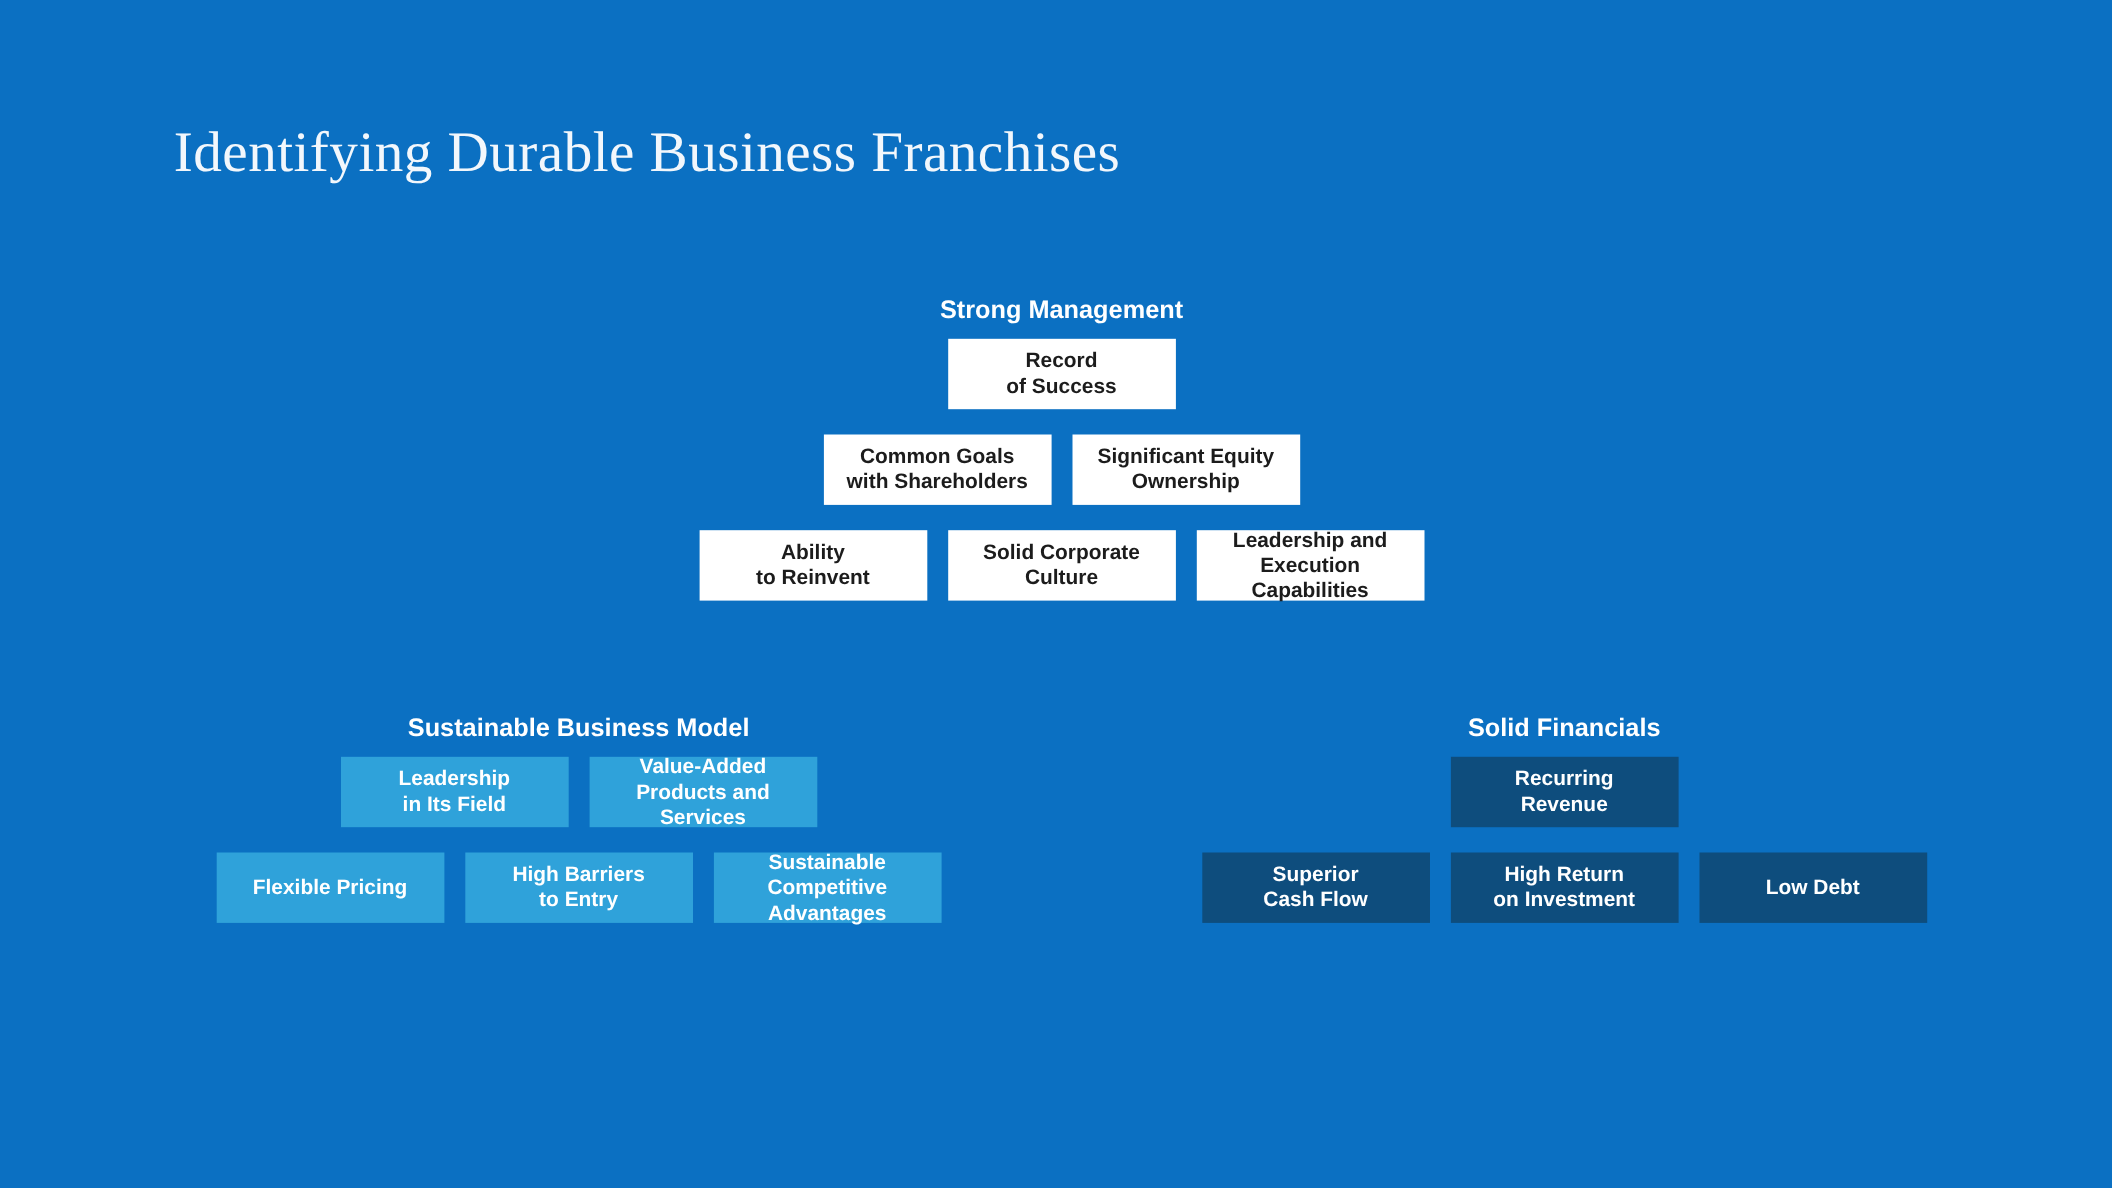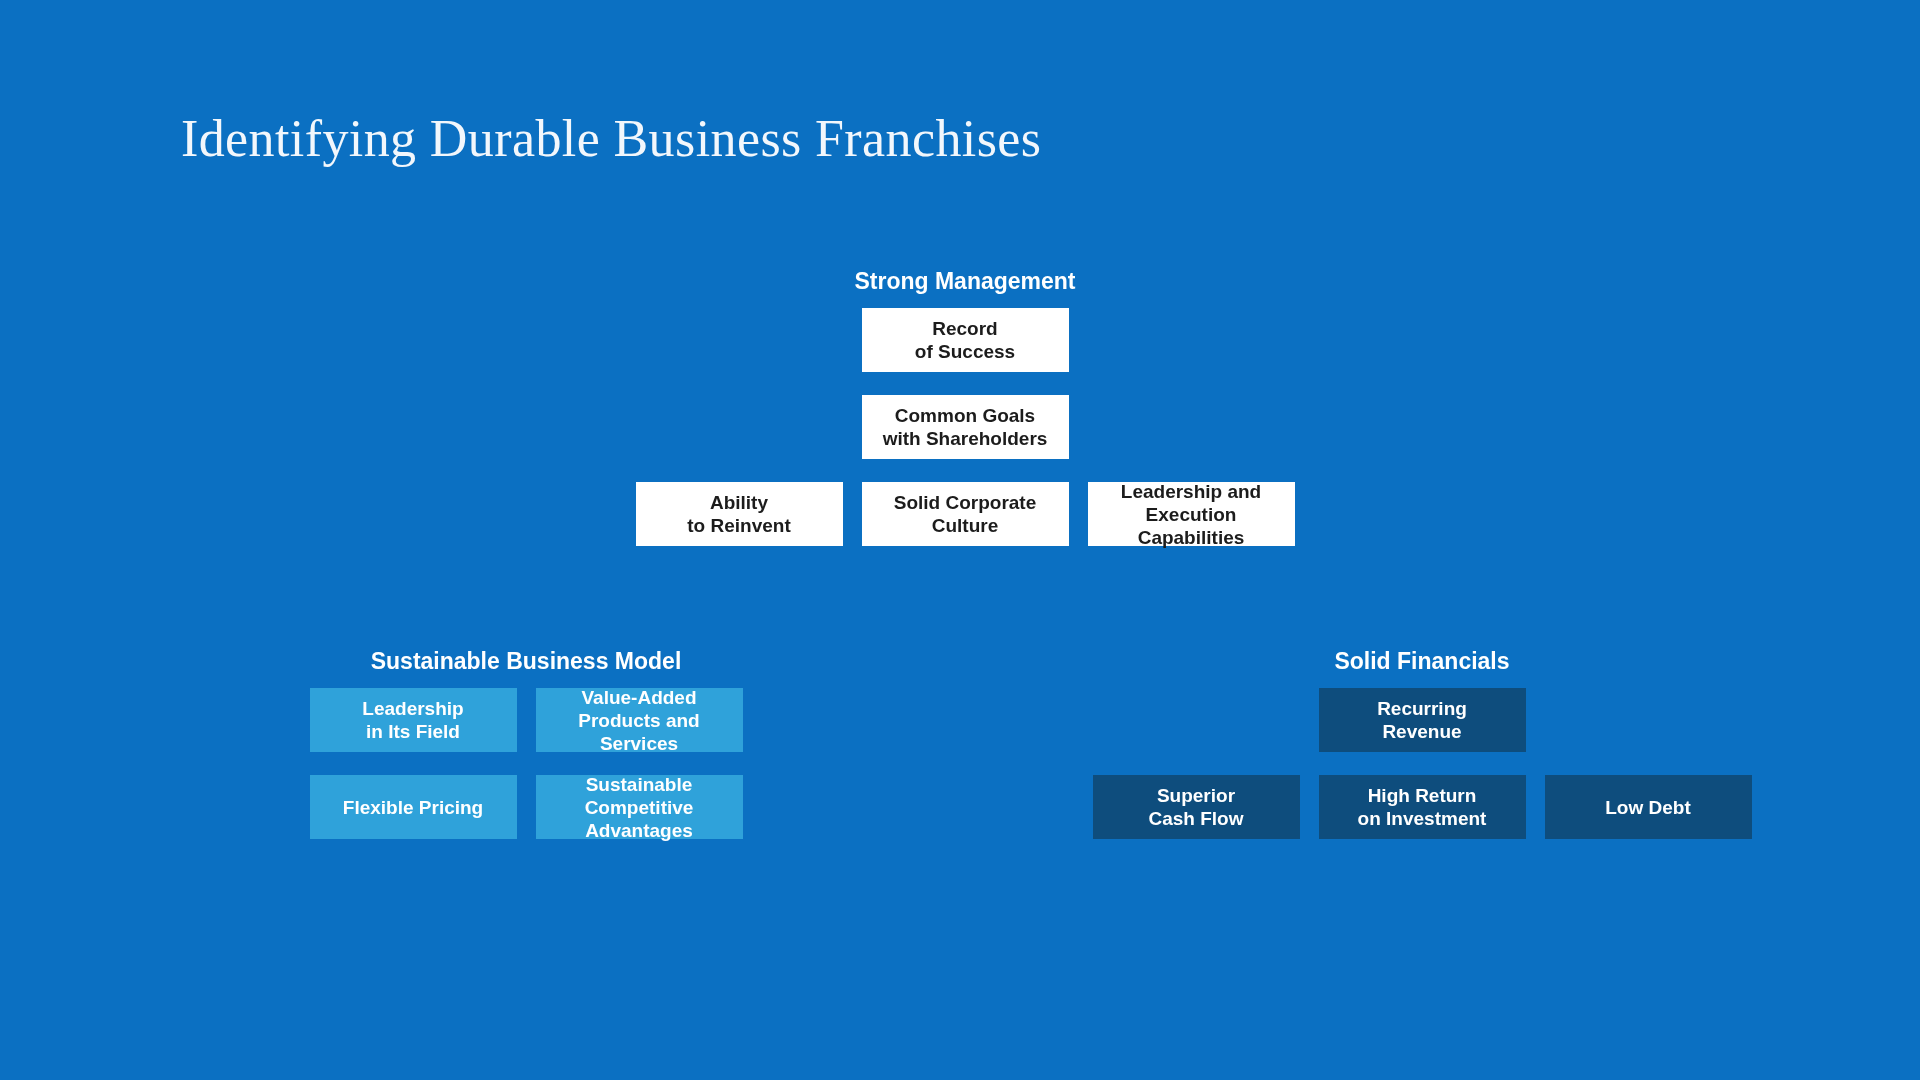--- a/index.html
+++ b/index.html
@@ -16,21 +16,20 @@
     position: absolute;
     left: 158px;
     top: 78px;
     font-family: "Liberation Serif", "DejaVu Serif", serif;
     font-weight: 400;
     font-size: 52px;
     line-height: 1;
     letter-spacing: 0.4px;
     color: var(--title-color, #f2f7fc);
     white-space: nowrap;
-    margin-left: 23px;
   }
   .group {
     position: absolute;
     width: 660px;
     display: flex;
     flex-direction: column;
     align-items: center;
     margin-top: 48px;
   }
   .group--strong-management      { left: 635px;  top: 218px; }
@@ -74,20 +73,22 @@
 
   <section class="group group--strong-management" style="--box-bg: #ffffff; --box-fg: #1c1c1c;">
     <h2 class="group-header">Strong Management</h2>
     <div class="row">
       <div class="box">Record
 of Success</div>
     </div>
     <div class="row">
       <div class="box">Common Goals
 with Shareholders</div>
+      <div class="box">Significant Equity
+Ownership</div>
     </div>
     <div class="row">
       <div class="box">Ability
 to Reinvent</div>
       <div class="box">Solid Corporate
 Culture</div>
       <div class="box">Leadership and
 Execution
 Capabilities</div>
     </div>
@@ -97,20 +98,22 @@
     <h2 class="group-header">Sustainable Business Model</h2>
     <div class="row">
       <div class="box">Leadership
 in Its Field</div>
       <div class="box">Value-Added
 Products and
 Services</div>
     </div>
     <div class="row">
       <div class="box">Flexible Pricing</div>
+      <div class="box">High Barriers
+to Entry</div>
       <div class="box">Sustainable
 Competitive
 Advantages</div>
     </div>
   </section>
 
   <section class="group group--solid-financials" style="--box-bg: #0e4d7d; --box-fg: #ffffff;">
     <h2 class="group-header">Solid Financials</h2>
     <div class="row">
       <div class="box">Recurring

